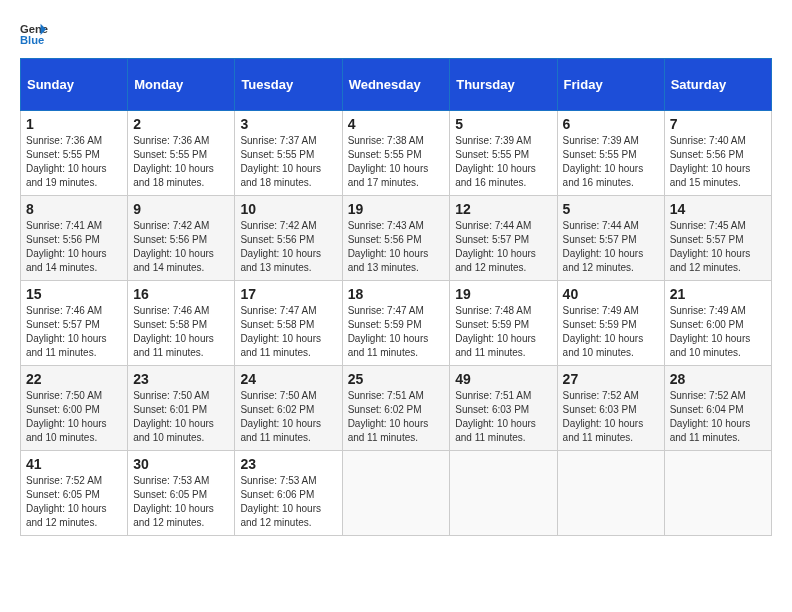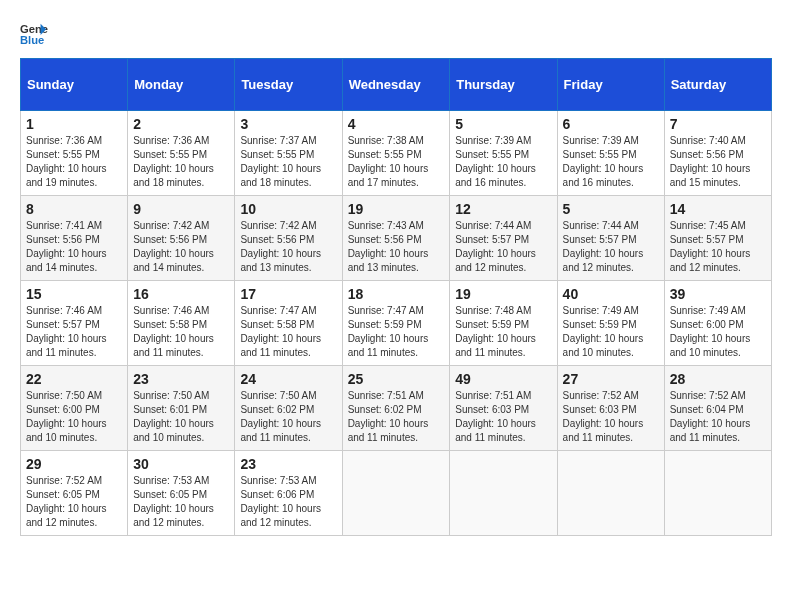--- a/index.html
+++ b/index.html
@@ -187,21 +187,21 @@
         </td>
         <td>
           <span class="day-num">19</span>
           <div class="day-detail">Sunrise: 7:48 AM<br>Sunset: 5:59 PM<br>Daylight: 10 hours<br>and 11 minutes.</div>
         </td>
         <td>
           <span class="day-num">40</span>
           <div class="day-detail">Sunrise: 7:49 AM<br>Sunset: 5:59 PM<br>Daylight: 10 hours<br>and 10 minutes.</div>
         </td>
         <td>
-          <span class="day-num">39</span>
+          <span class="day-num">21</span>
           <div class="day-detail">Sunrise: 7:49 AM<br>Sunset: 6:00 PM<br>Daylight: 10 hours<br>and 10 minutes.</div>
         </td>
       </tr>
       <tr>
         <td>
           <span class="day-num">22</span>
           <div class="day-detail">Sunrise: 7:50 AM<br>Sunset: 6:00 PM<br>Daylight: 10 hours<br>and 10 minutes.</div>
         </td>
         <td>
           <span class="day-num">23</span>
@@ -223,21 +223,21 @@
           <span class="day-num">27</span>
           <div class="day-detail">Sunrise: 7:52 AM<br>Sunset: 6:03 PM<br>Daylight: 10 hours<br>and 11 minutes.</div>
         </td>
         <td>
           <span class="day-num">28</span>
           <div class="day-detail">Sunrise: 7:52 AM<br>Sunset: 6:04 PM<br>Daylight: 10 hours<br>and 11 minutes.</div>
         </td>
       </tr>
       <tr>
         <td>
-          <span class="day-num">29</span>
+          <span class="day-num">41</span>
           <div class="day-detail">Sunrise: 7:52 AM<br>Sunset: 6:05 PM<br>Daylight: 10 hours<br>and 12 minutes.</div>
         </td>
         <td>
           <span class="day-num">30</span>
           <div class="day-detail">Sunrise: 7:53 AM<br>Sunset: 6:05 PM<br>Daylight: 10 hours<br>and 12 minutes.</div>
         </td>
         <td>
           <span class="day-num">23</span>
           <div class="day-detail">Sunrise: 7:53 AM<br>Sunset: 6:06 PM<br>Daylight: 10 hours<br>and 12 minutes.</div>
         </td>

